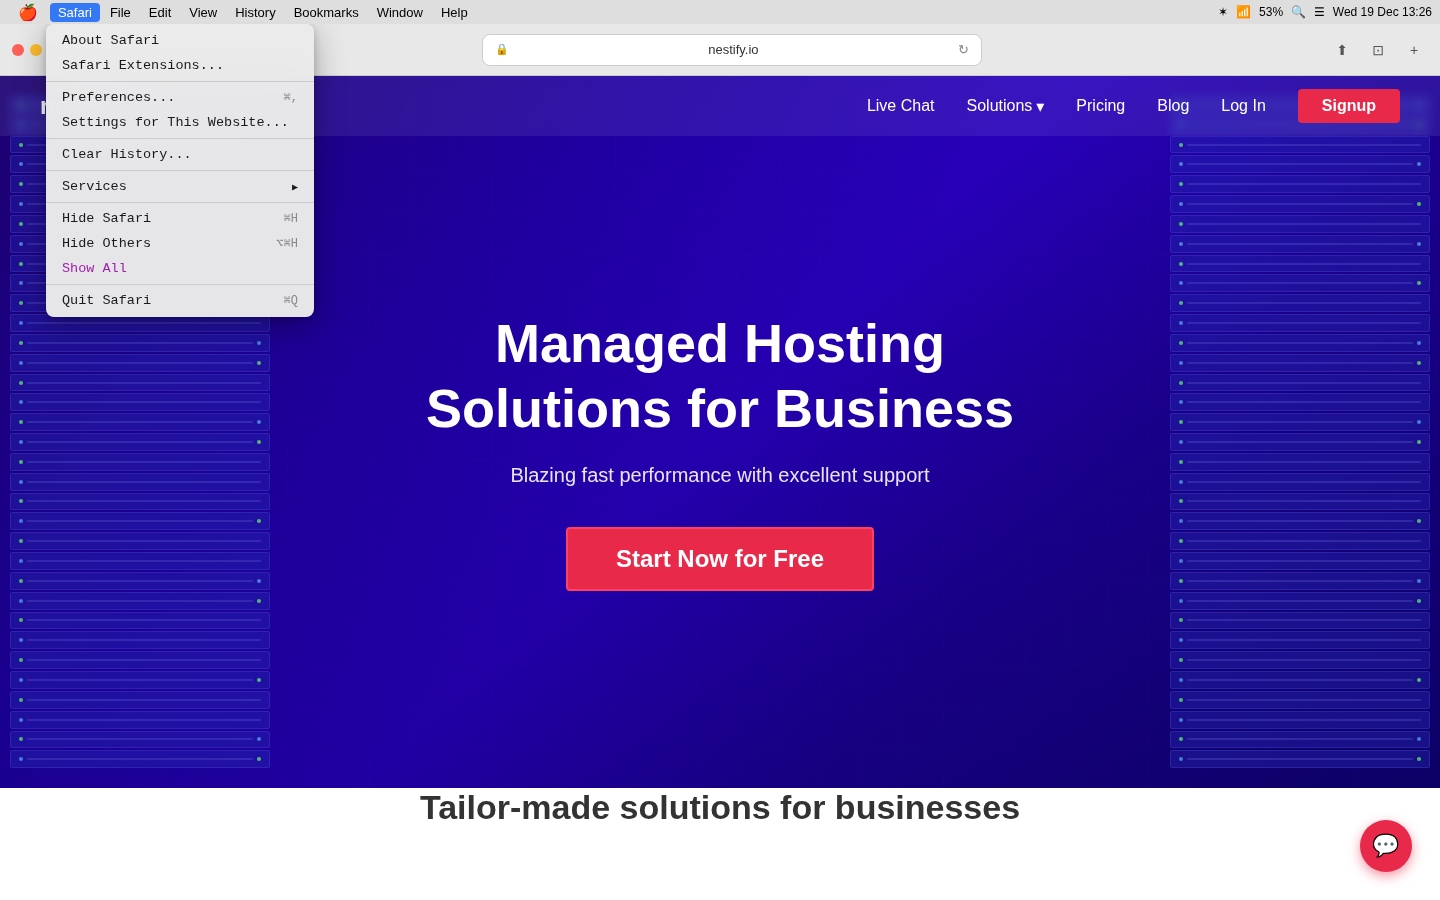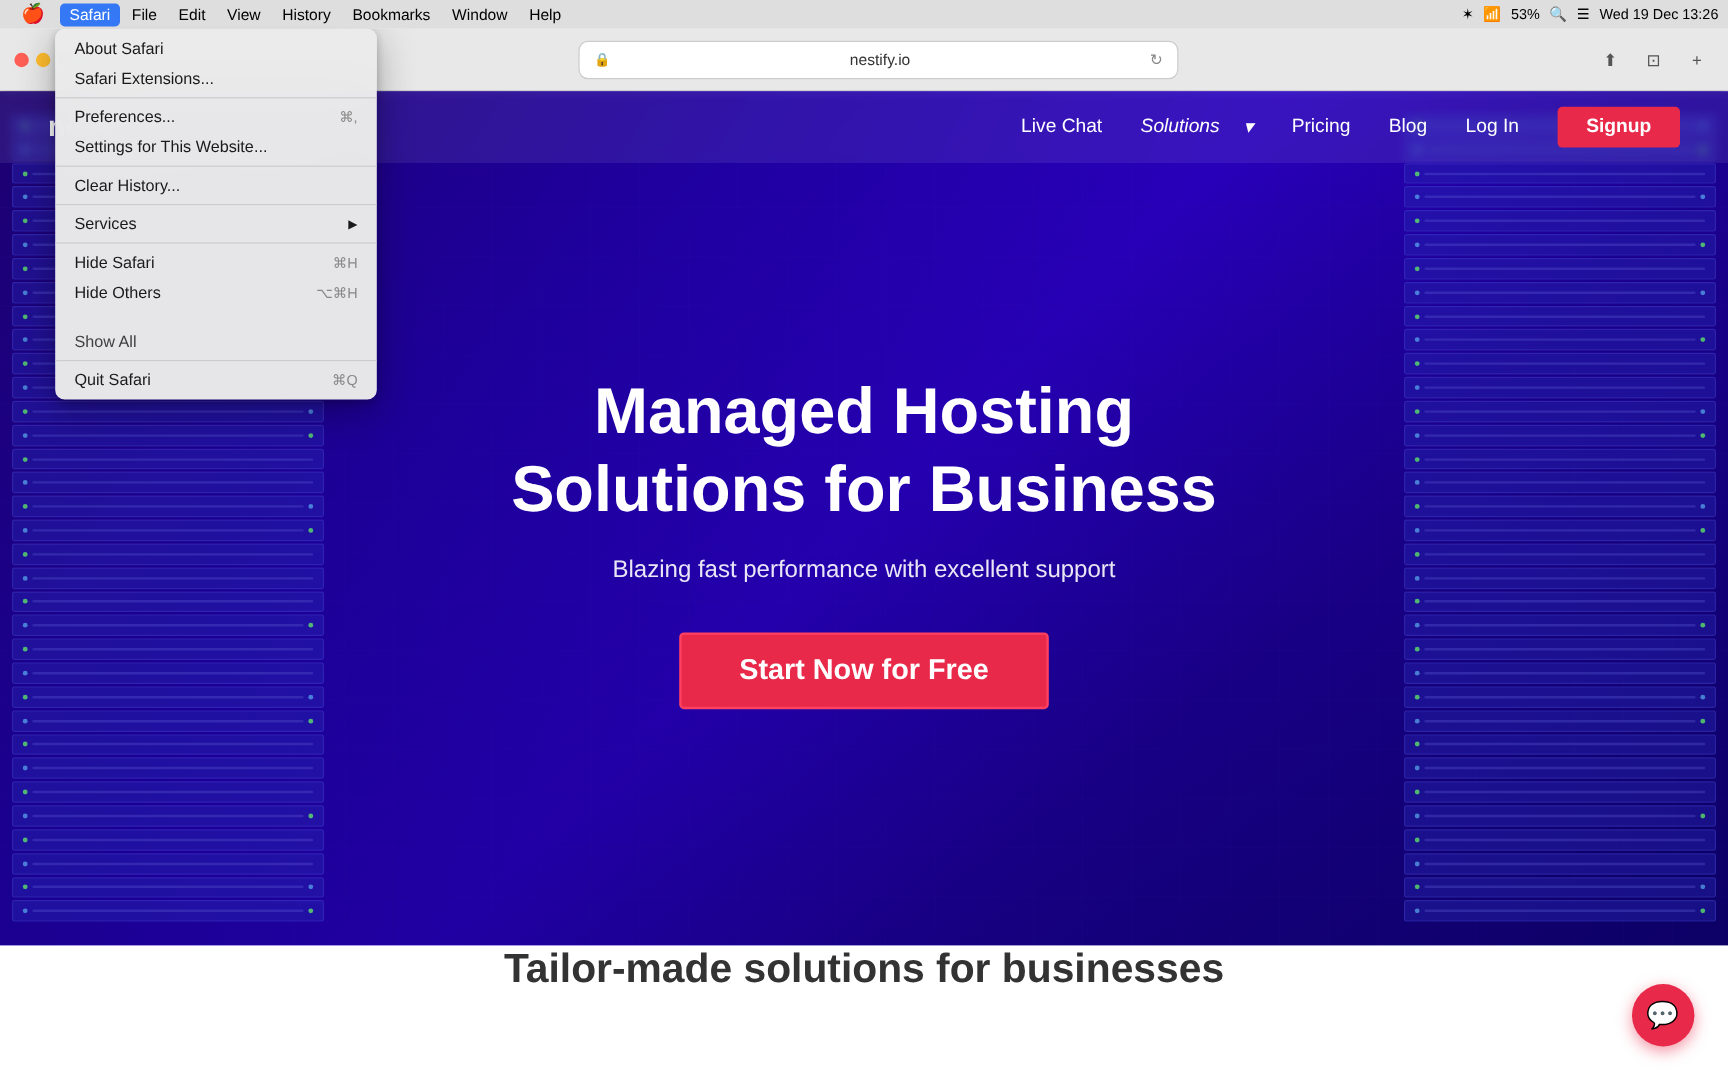--- a/index.html
+++ b/index.html
@@ -76,30 +76,31 @@
       top: 24px;
       left: 46px;
       width: 268px;
       background: rgba(235,235,235,0.98);
       backdrop-filter: blur(20px);
       border-radius: 8px;
       box-shadow: 0 8px 32px rgba(0,0,0,0.3), 0 2px 8px rgba(0,0,0,0.2);
       z-index: 999;
       padding: 4px 0;
       font-size: 13.5px;
+      font-family: Liberation Mono, monospace;
     }
     .menu-item {
       display: flex;
       align-items: center;
       justify-content: space-between;
       padding: 5px 16px;
       cursor: pointer;
       color: #1a1a1a;
     }
-    .menu-item.disabled { color: #404040; cursor: default; margin-top: 16px; }
+    .menu-item.disabled { color: #a21caf; cursor: default; }
     .menu-separator { height: 1px; background: #ccc; margin: 3px 0; }
     .menu-shortcut { color: #888; font-size: 12px; }
     .menu-arrow { font-size: 10px; }
 
     
     .website {
       width: 100%;
       height: calc(900px - 76px);
       position: relative;
       overflow: hidden;
@@ -120,21 +121,21 @@
       z-index: 10;
     }
     .site-logo {
       font-size: 24px;
       font-weight: 700;
       color: white;
       margin-right: auto;
     }
     .site-nav-links { display: flex; align-items: center; gap: 32px; }
     .nav-link { color: white; font-size: 16px; text-decoration: none; cursor: pointer; }
-    .nav-link-solutions { display: flex; align-items: center; gap: 20px; font-style: italic; }
+    .nav-link-solutions { display: flex; gap: 4px; }
     .nav-btn-signup {
       background: #e8294a;
       color: #ffffff;
       border: none;
       padding: 8px 24px;
       border-radius: 4px;
       font-size: 16px;
       font-weight: 600;
       cursor: pointer;
     }

